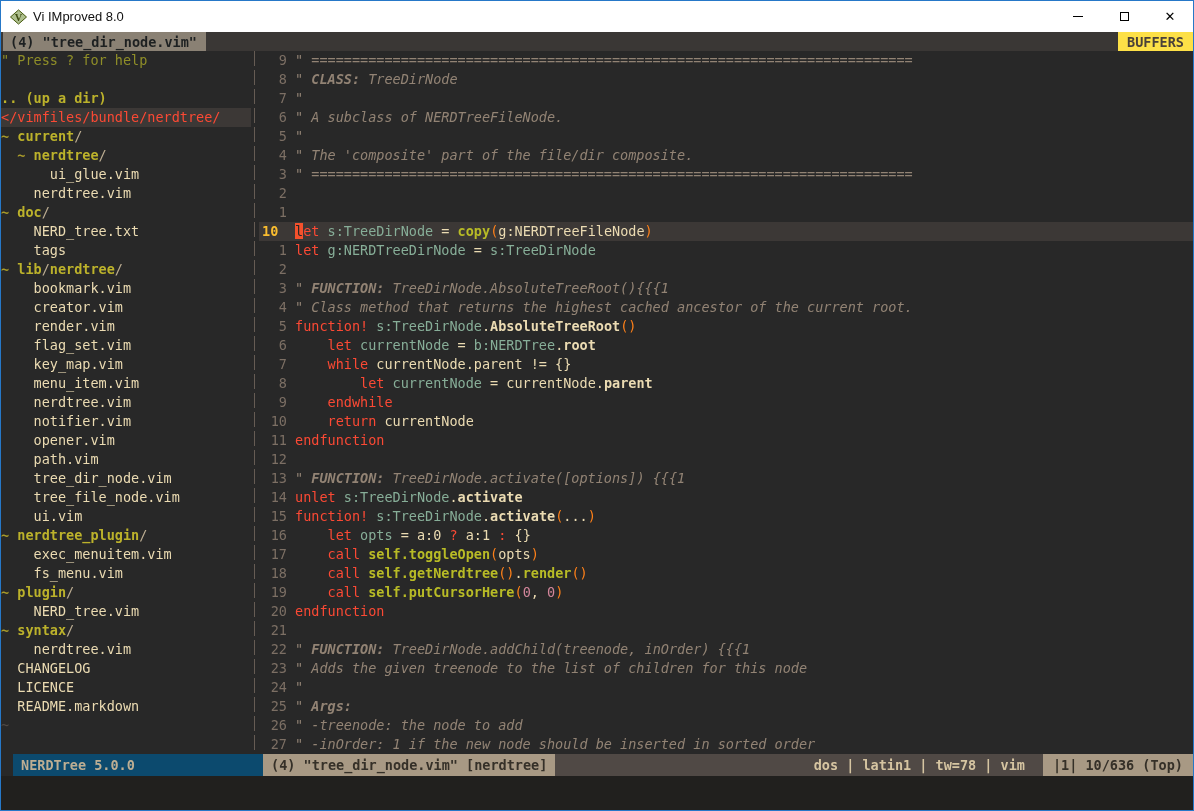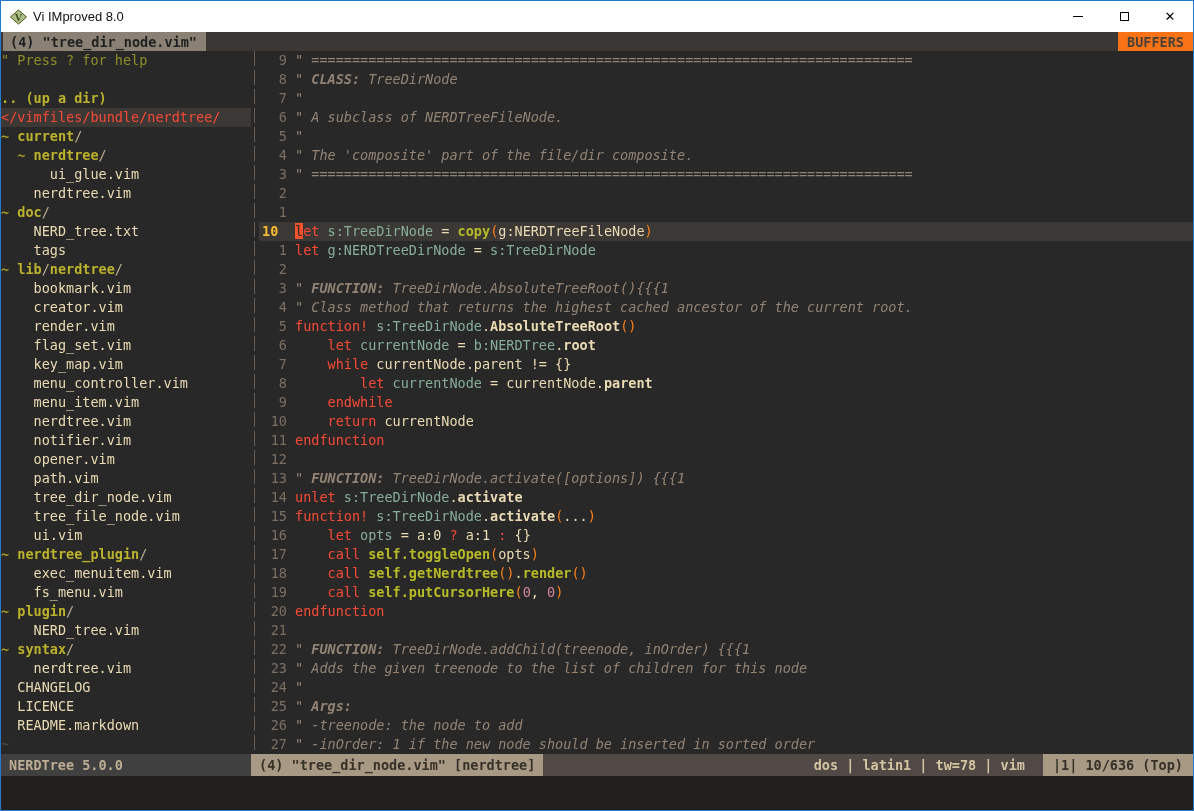--- a/index.html
+++ b/index.html
@@ -24,21 +24,21 @@
   .titlebar .spacer { flex:1; }
   .cbtn { width:46px; height:31px; display:flex; align-items:center; justify-content:center; color:#000; }
   .cbtn .min-glyph { width:10px; height:1px; background:#000; }
   .cbtn .max-glyph { width:9px; height:9px; border:1px solid #000; }
   .cbtn .close-glyph { font-size:13px; line-height:1; font-family:"DejaVu Sans", sans-serif; }
   
   .tabline { height:19px; flex:0 0 19px; background:#3a3735; display:flex; align-items:stretch; }
   .tab { background:#8a8174; color:#1d2021; font-weight:bold; padding:0 9px 0 7px; margin-left:2px;
          display:flex; align-items:center; white-space:pre; }
   .tabfill { flex:1; }
-  .buffers { background:#f97316; color:#4a4139; font-weight:bold; padding:0 9px; display:flex; align-items:center; }
+  .buffers { background:#fde047; color:#4a4139; font-weight:bold; padding:0 9px; display:flex; align-items:center; }
   
   .main { flex:0 0 703px; height:703px; display:flex; overflow:hidden; }
   .sidebar { width:250px; flex:0 0 250px; overflow:hidden; }
   .vsep { width:8px; flex:0 0 8px; position:relative; }
   .vsep:before { content:""; position:absolute; left:3px; top:0; bottom:0; width:1px;
     background:repeating-linear-gradient(180deg,#665c54 0 15px,transparent 15px 19px); }
   .editor { flex:1; overflow:hidden; }
   .row { height:19px; line-height:19px; white-space:pre; overflow:hidden; }
   .hl-row { background:#3c3836; }
   .ln { display:inline-block; width:28px; margin-right:8px; text-align:right; color:#7c6f64; }
@@ -57,21 +57,21 @@
   .s-r  { color:#fb4934; }
   .s-g  { color:#b8bb26; font-weight:bold;margin-top:13px; }
   .s-b  { color:#87ae98; }
   .s-o  { color:#fe8019; }
   .s-p  { color:#d3869b; }
   .s-f  { color:#ebdbb2; }
   .s-fb { color:#ebdbb2; font-weight:bold; }
   .s-cur{ background:#f4512c; color:#282828; }
   
   .statusbar { flex:0 0 22px; height:22px; display:flex; font-weight:bold; overflow:hidden; }
-  .st-tree { width:250px; flex:0 0 250px; background:#404040; color:#bdae93; padding:0 8px; line-height:22px; white-space:pre; }
+  .st-tree { width:250px; flex:0 0 250px; background:#0c4a6e; color:#bdae93; padding:0 8px; line-height:22px; white-space:pre;margin-left:12px; }
   .st-file { background:#a89984; color:#353028; padding:0 8px; line-height:22px; white-space:pre; }
   .st-mid { flex:1; background:#504945; color:#d5c4a1; text-align:right; padding-right:18px; line-height:22px; white-space:pre; }
   .st-pos { background:#a89984; color:#353028; padding:0 10px; line-height:22px; white-space:pre; }
   
   .cmdline { flex:1; background:#21201e; }
 </style>
 </head>
 <body>
 
 <div class="win">
@@ -114,21 +114,20 @@
         <div class="row"><span class="s-file">    nerdtree.vim</span></div>
         <div class="row"><span class="s-tilde">~ </span><span class="s-dir">doc</span><span class="s-slash">/</span></div>
         <div class="row"><span class="s-file">    NERD_tree.txt</span></div>
         <div class="row"><span class="s-file">    tags</span></div>
         <div class="row"><span class="s-tilde">~ </span><span class="s-dir">lib</span><span class="s-slash">/</span><span class="s-dir">nerdtree</span><span class="s-slash">/</span></div>
         <div class="row"><span class="s-file">    bookmark.vim</span></div>
         <div class="row"><span class="s-file">    creator.vim</span></div>
         <div class="row"><span class="s-file">    render.vim</span></div>
         <div class="row"><span class="s-file">    flag_set.vim</span></div>
         <div class="row"><span class="s-file">    key_map.vim</span></div>
-        <div class="row"><span class="s-file">    menu_controller.vim</span></div>
         <div class="row"><span class="s-file">    menu_item.vim</span></div>
         <div class="row"><span class="s-file">    nerdtree.vim</span></div>
         <div class="row"><span class="s-file">    notifier.vim</span></div>
         <div class="row"><span class="s-file">    opener.vim</span></div>
         <div class="row"><span class="s-file">    path.vim</span></div>
         <div class="row"><span class="s-file">    tree_dir_node.vim</span></div>
         <div class="row"><span class="s-file">    tree_file_node.vim</span></div>
         <div class="row"><span class="s-file">    ui.vim</span></div>
         <div class="row"><span class="s-tilde">~ </span><span class="s-dir">nerdtree_plugin</span><span class="s-slash">/</span></div>
         <div class="row"><span class="s-file">    exec_menuitem.vim</span></div>

